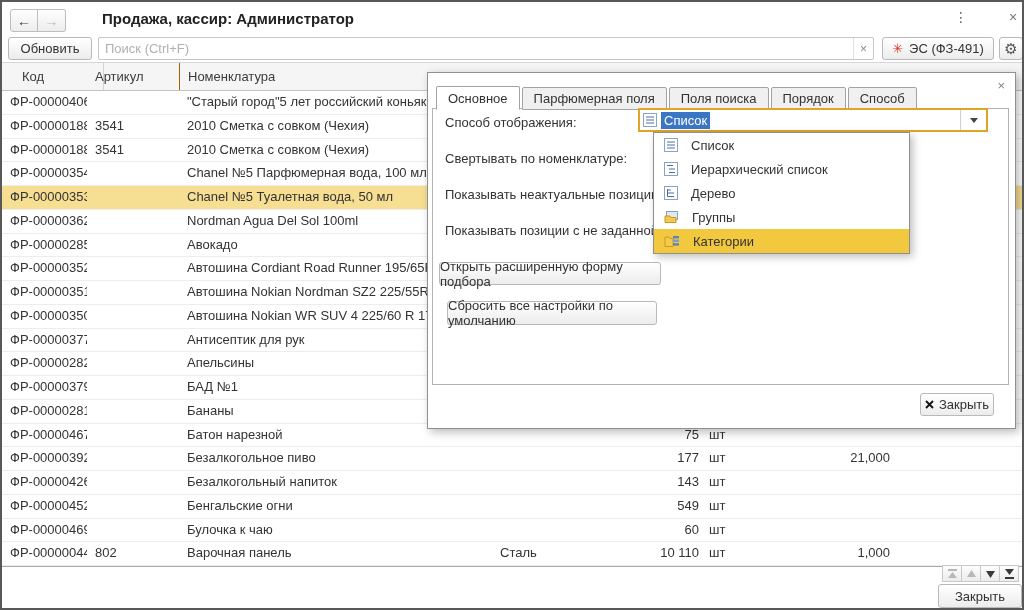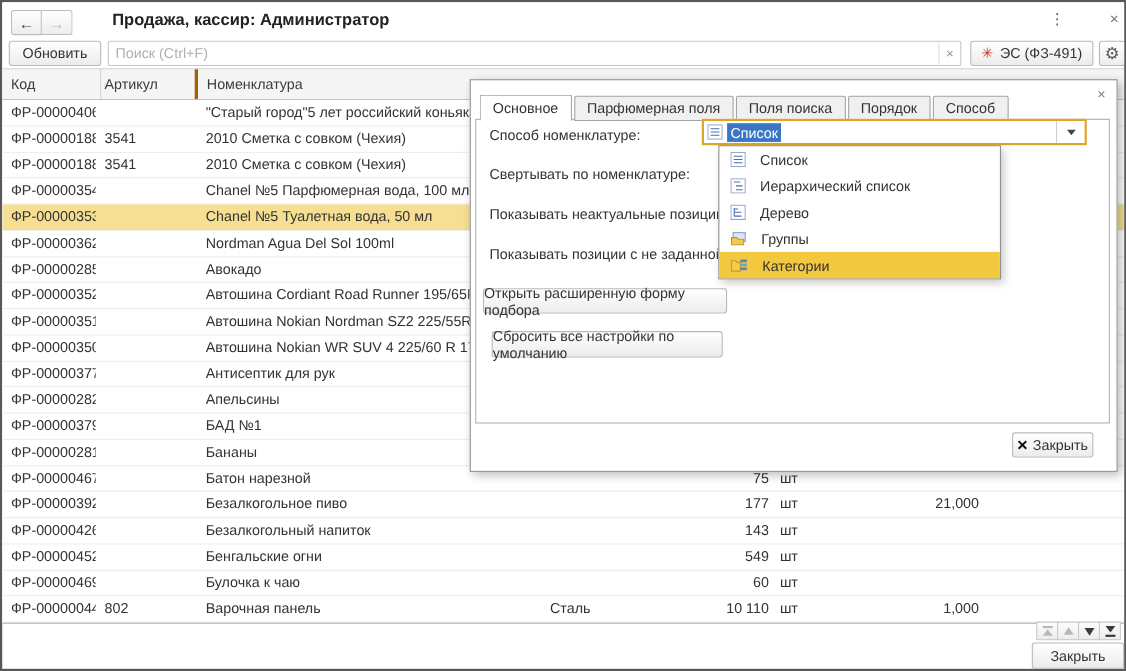--- a/index.html
+++ b/index.html
@@ -25,22 +25,22 @@
   .search input::placeholder{color:#b0b0b0;}
   .search-clear{width:20px;height:21px;border-left:1px solid #e0e0e0;color:#8a8a8a;font-size:12px;
     display:flex;align-items:center;justify-content:center;cursor:pointer;}
   .es-btn{position:absolute;left:880px;top:2px;width:112px;height:23px;gap:6px;}
   .es-ico{color:#dc3126;font-size:13px;line-height:1;}
   .gear-btn{position:absolute;left:997px;top:2px;width:24px;height:23px;font-size:15px;color:#555;}
   
   .grid-header{position:absolute;left:0;top:60px;width:100%;height:29px;background:#f5f5f5;
     border-top:1px solid #d6d6d6;border-bottom:1px solid #c3c3c3;}
   .hdr-cell{position:absolute;top:0;height:100%;line-height:28px;font-size:13px;color:#3c3c3c;padding-left:8px;}
-  .h-code{left:0;width:90px;border-right:1px solid #d2d2d2;}
-  .h-article{left:85px;width:93px;border-right:3px solid #a16207;}
+  .h-code{left:12px;width:90px;border-right:1px solid #d2d2d2;}
+  .h-article{left:85px;width:93px;border-right:1px solid #a16207;}
   .h-name{left:178px;width:846px;}
   .grid-body{position:absolute;left:0;top:89px;width:100%;height:476px;background:#fff;border-bottom:1px solid #a9a9a9;overflow:hidden;}
   .row{position:relative;width:100%;height:23.75px;border-bottom:1px solid #ededed;font-size:13px;color:#333;cursor:pointer;}
   .row.selected{background:#f6df92;}
   .cell{position:absolute;top:0;height:100%;line-height:22.5px;white-space:nowrap;overflow:hidden;}
   .c-code{left:8px;width:77px;}
   .c-article{left:93px;width:85px;}
   .c-name{left:185px;width:312px;}
   .c-char{left:498px;width:120px;}
   .c-qty{left:600px;width:97px;text-align:right;}
@@ -329,21 +329,21 @@
   <div class="popup">
     <div class="popup-x">×</div>
     <div class="tabs">
         <div class="tab active">Основное</div>
         <div class="tab">Парфюмерная поля</div>
         <div class="tab">Поля поиска</div>
         <div class="tab">Порядок</div>
         <div class="tab">Способ</div>
       </div>
     <div class="tab-panel">
-      <div class="fld-label" style="left:12px;top:6px;">Способ номенклатуре:</div>
+      <div class="fld-label" style="left:12px;top:6px;">Способ отображения:</div>
       <div class="fld-label" style="left:12px;top:42px;">Свертывать по номенклатуре:</div>
       <div class="fld-label" style="left:12px;top:78px;">Показывать неактуальные позиции:</div>
       <div class="fld-label" style="left:12px;top:114px;">Показывать позиции с не заданной ценой:</div>
       <div class="btn pbtn" style="left:6px;top:133px;width:222px;height:23px;">Открыть расширенную форму подбора</div>
       <div class="btn pbtn" style="left:14px;top:172px;width:210px;height:24px;">Сбросить все настройки по умолчанию</div>
     </div>
 
     <div class="combo">
       <span class="combo-ico">
           <svg width="14" height="14" viewBox="0 0 14 14">

